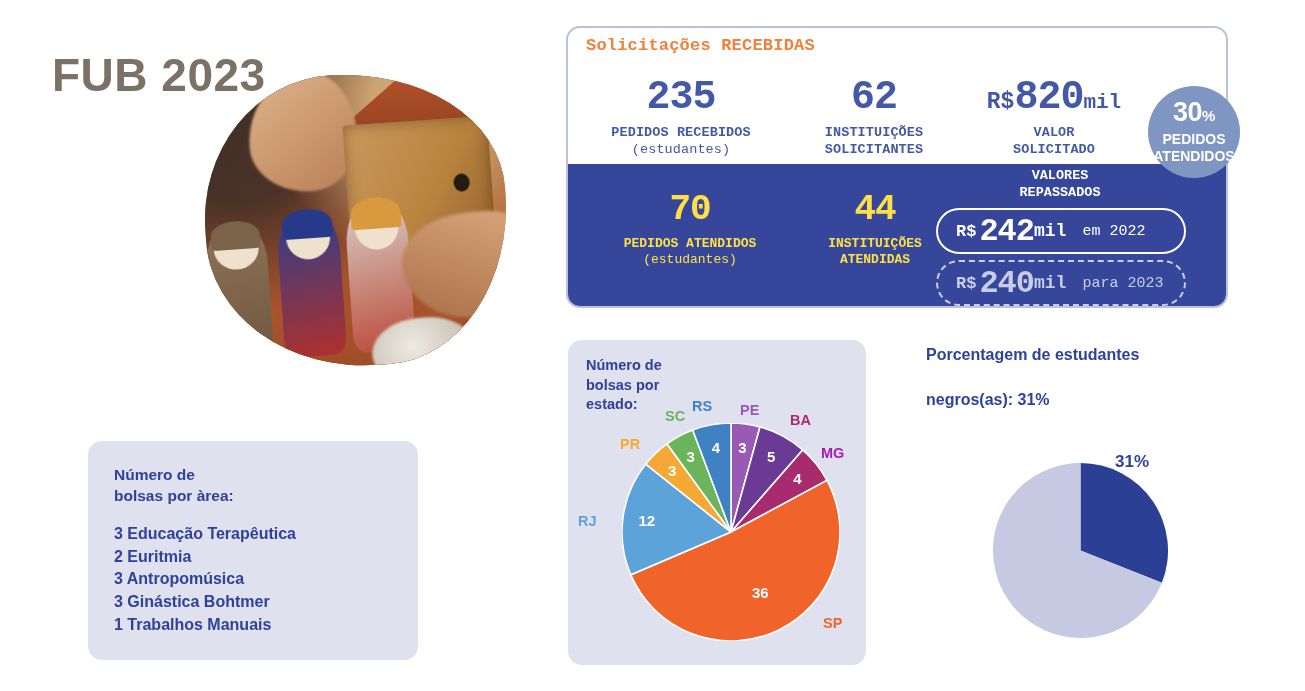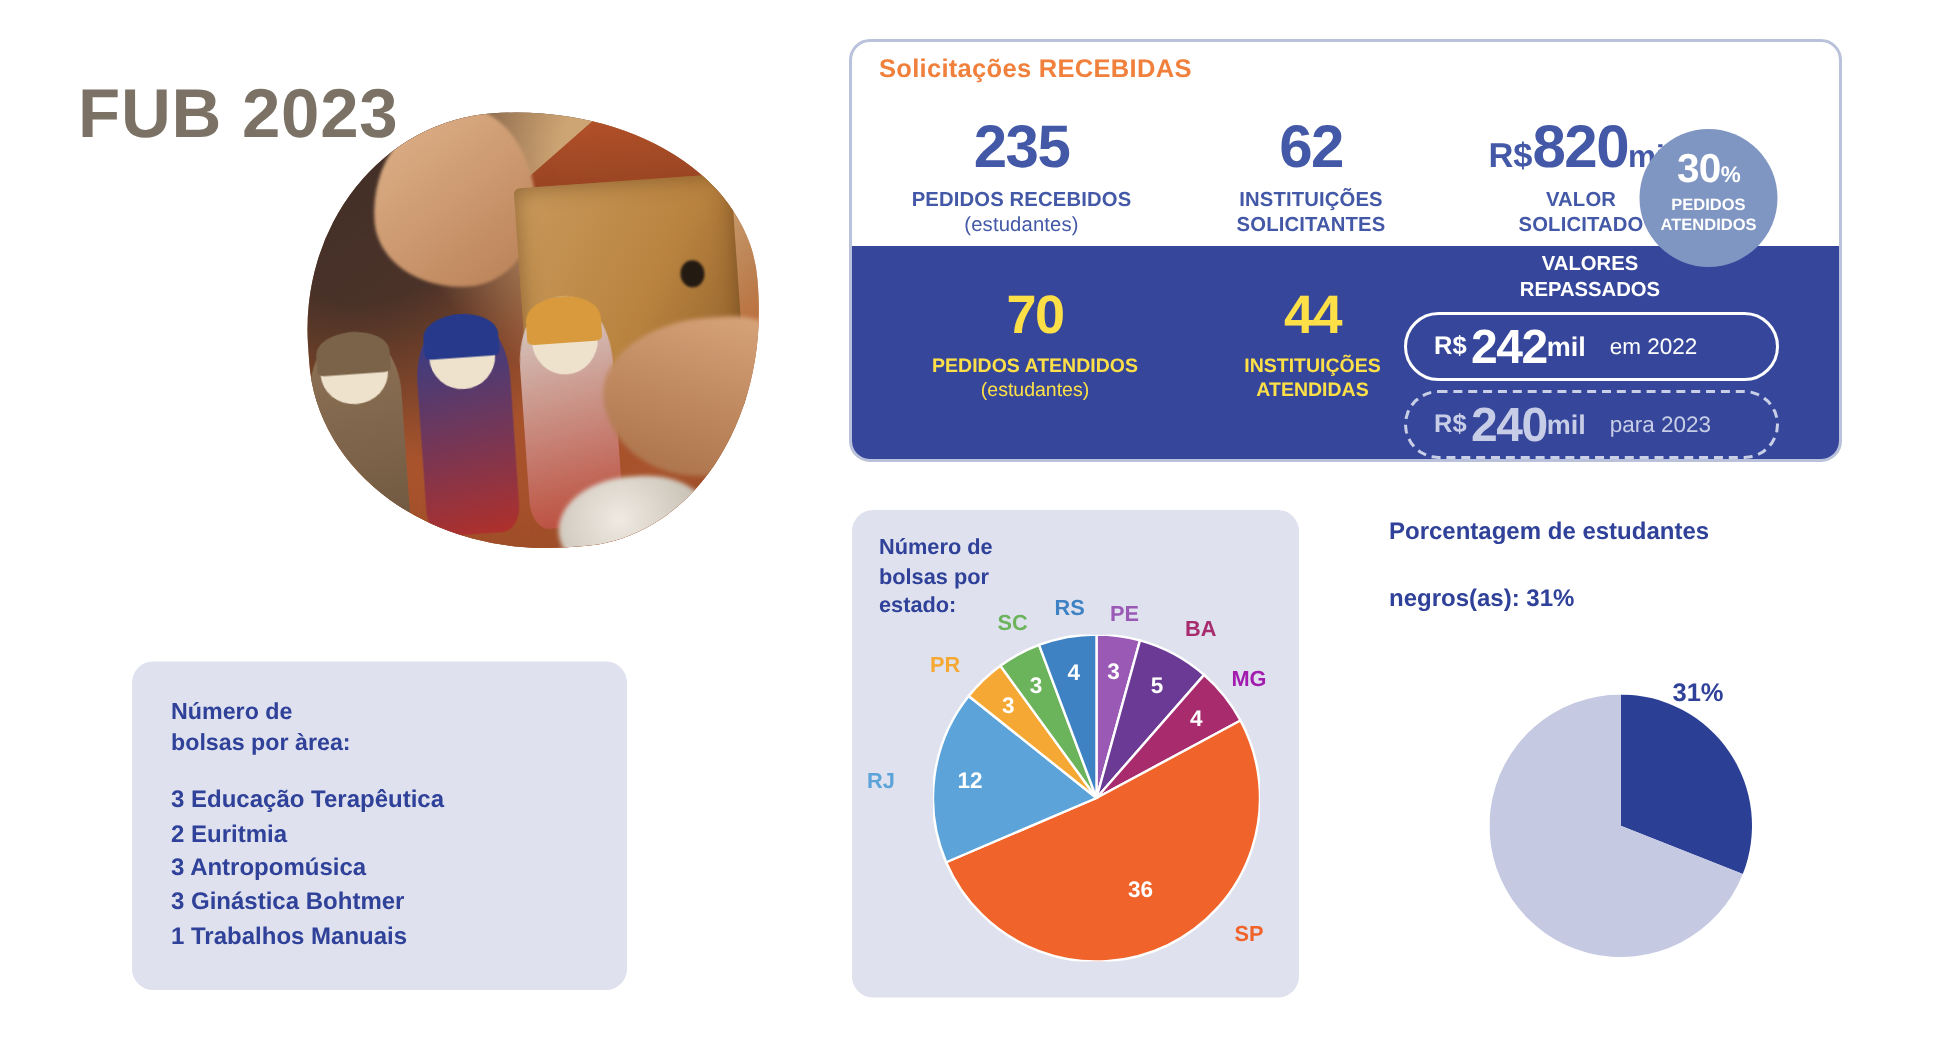--- a/index.html
+++ b/index.html
@@ -140,20 +140,21 @@
     position: absolute;
     left: 566px;
     top: 26px;
     width: 662px;
     height: 282px;
     border: 2px solid #b9c2da;
     border-radius: 14px;
     background: #ffffff;
     overflow: hidden;
     box-sizing: border-box;
+    font-family: Liberation Mono, monospace;
   }
   .card-title-top {
     position: absolute;
     left: 18px;
     top: 8px;
     font-size: 17px;
     font-weight: bold;
     color: #f0803c;
     letter-spacing: .2px;
   }
@@ -252,35 +253,35 @@
     border: 2px dashed #c9cfe6;
     color: #c7cde6;
   }
   .money-pill .rs { font-size: 17px; font-weight: bold; }
   .money-pill .amount { font-size: 32px; font-weight: bold; letter-spacing: -1px; margin-left: 3px; }
   .money-pill .mil { font-size: 18px; font-weight: bold; }
   .money-pill .year { font-size: 15px; margin-left: 16px; }
 
   #badge-30 {
     position: absolute;
-    left: 1093px;
+    left: 1148px;
     top: 86px;
     width: 92px;
     height: 92px;
     border-radius: 50%;
     background: #7f95c2;
     color: #ffffff;
     text-align: center;
     z-index: 5;
     box-sizing: border-box;
     padding-top: 13px;
   }
   #badge-30 .pct { font-size: 27px; font-weight: bold; line-height: 1; letter-spacing: -.5px; }
   #badge-30 .pct .small { font-size: 15px; }
-  #badge-30 .cap { font-size: 11px; font-weight: bold; line-height: 1.2; margin-top: 5px; }
+  #badge-30 .cap { font-size: 14px; font-weight: bold; line-height: 1.2; margin-top: 5px; }
 
   
   #areas-box {
     position: absolute;
     left: 88px;
     top: 441px;
     width: 330px;
     height: 219px;
     background: #dfe2ee;
     border-radius: 14px;
@@ -512,21 +513,21 @@
         <text x="93.8190928042199" y="30.346306377344504" text-anchor="middle" class="slice-value">4</text>
       </svg>
   </div>
 <div class="state-label" style="left: 172px; top: 62px; color: rgb(155, 89, 182);">PE</div>
     <div class="state-label" style="left: 222px; top: 72px; color: rgb(168, 43, 110);">BA</div>
     <div class="state-label" style="left: 253px; top: 105px; color: #a21caf;">MG</div>
     <div class="state-label" style="left: 255px; top: 275px; color: rgb(240, 99, 42);">SP</div>
     <div class="state-label" style="left: 10px; top: 173px; color: rgb(91, 163, 217);">RJ</div>
     <div class="state-label" style="left: 52px; top: 96px; color: rgb(245, 169, 52);">PR</div>
     <div class="state-label" style="left: 97px; top: 68px; color: rgb(108, 180, 92);">SC</div>
-    <div class="state-label" style="left: 135px; top: 58px; color: rgb(62, 130, 196);">RS</div>
+    <div class="state-label" style="left: 124px; top: 58px; color: rgb(62, 130, 196);">RS</div>
   </div>
 
 <div id="percent-heading">
   <span>Porcentagem de estudantes</span><br>
   <br>
   <span>negros(as):  31%</span>
 </div>
 <div id="percent-pie">
   <svg id="percent-pie-svg" width="175" height="175" viewBox="0 0 175 175">
       <path d="M 87.5 87.5 L 87.5 0 A 87.5 87.5 0 0 1 168.85544251522202 119.71089835990932 Z" fill="#2b3f94"></path>

